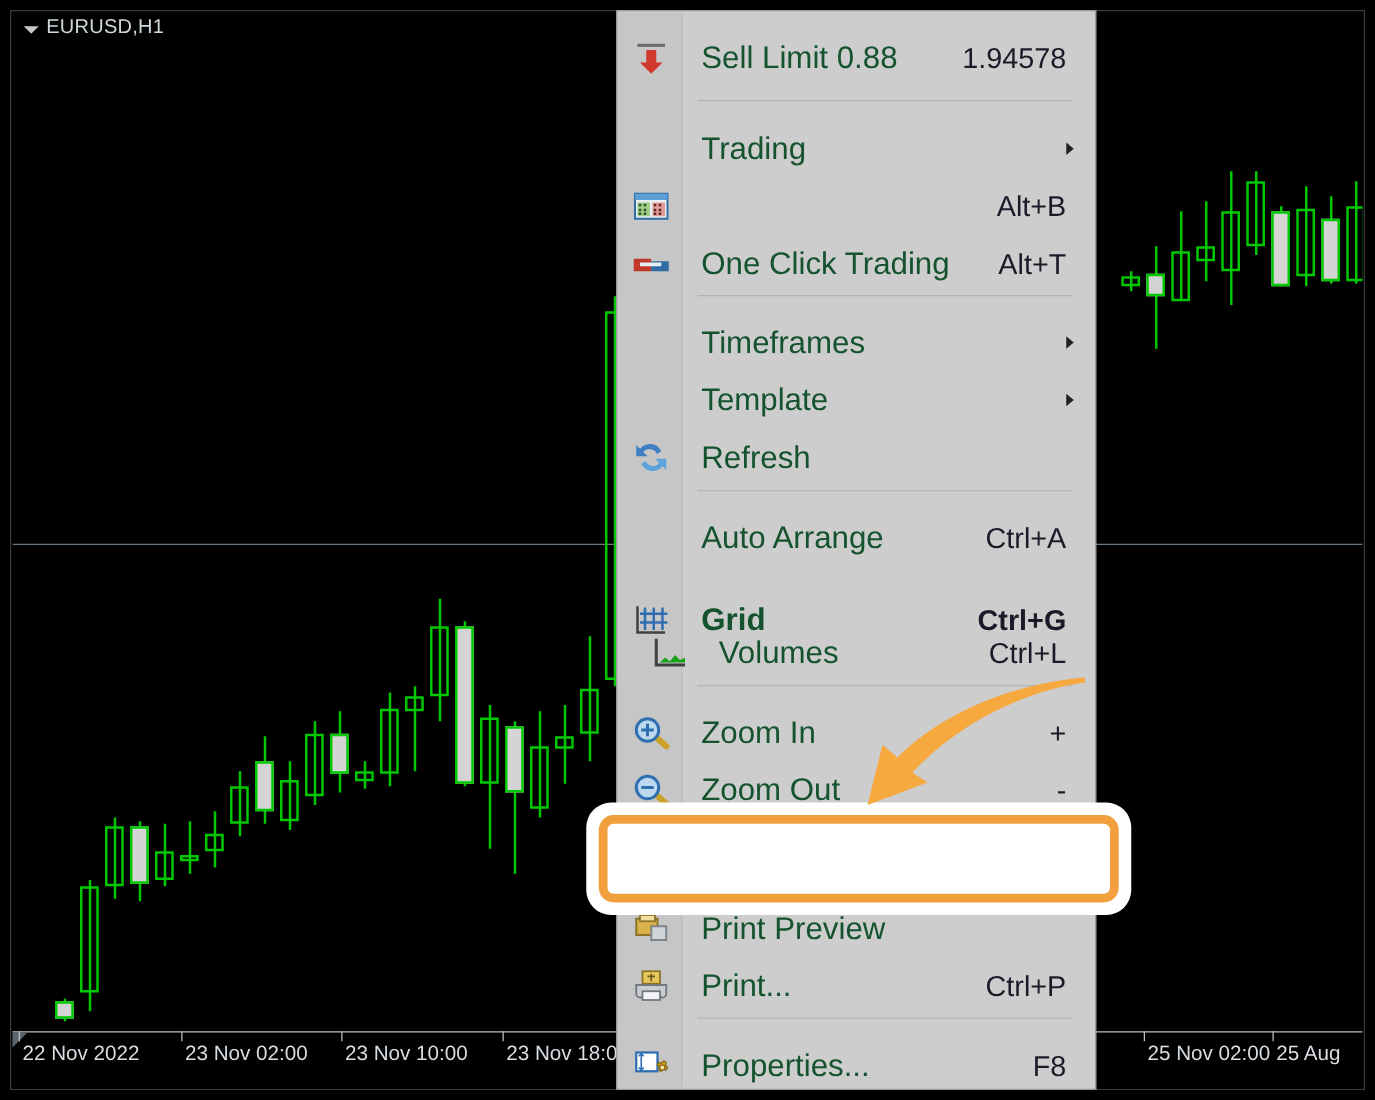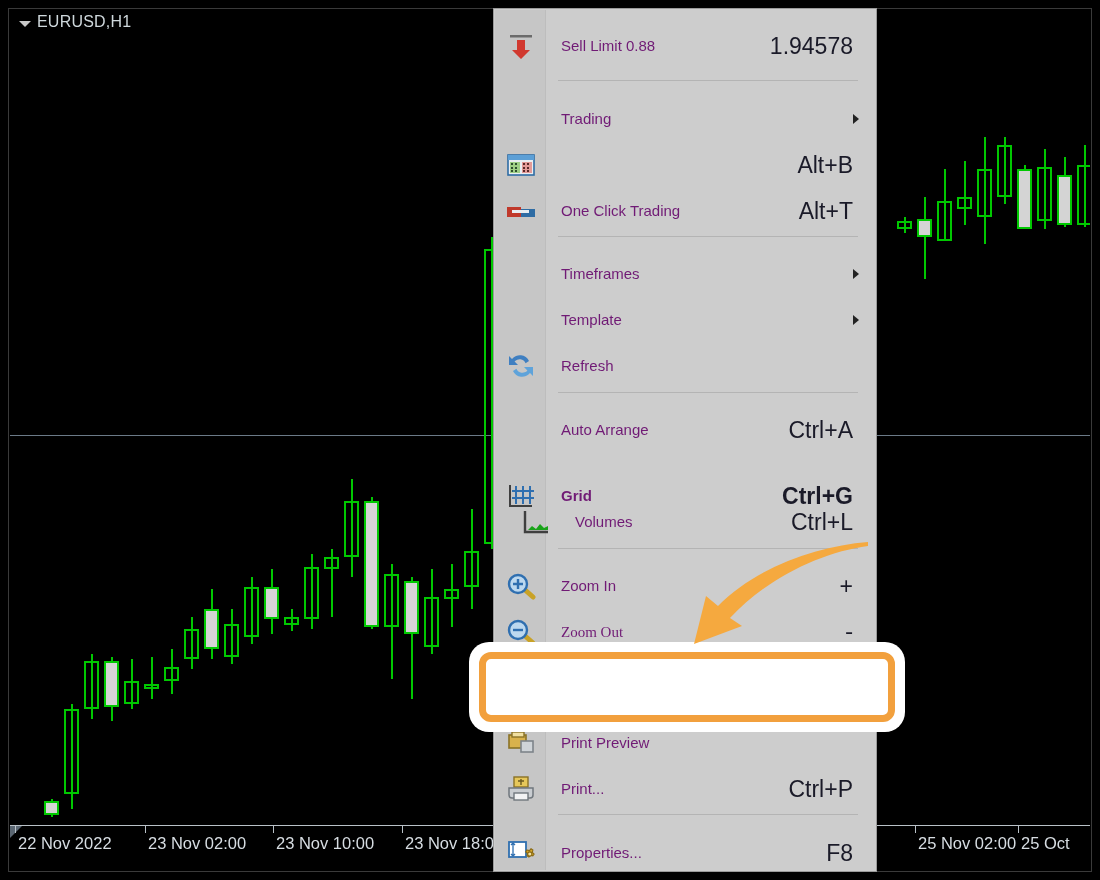--- a/index.html
+++ b/index.html
@@ -36,21 +36,21 @@
 
   
   .menu{
     position:absolute;left:493px;top:8px;width:384px;height:864px;
     background:#cdcdcd;border:1px solid #9a9a9a;box-sizing:border-box;
     color:#000;
   }
   .menu-gutter{position:absolute;left:1px;top:1px;width:50px;bottom:1px;background:#c6c6c6;border-right:1px solid #bdbdbd;}
   .mi{position:absolute;left:1px;right:1px;height:46px;}
   .mi .icon{position:absolute;left:8px;top:50%;margin-top:-14px;width:36px;height:28px;}
-  .mi .label{position:absolute;left:66px;top:50%;margin-top:-14px;height:28px;line-height:28px;font-size:15px;color:#701a75;white-space:nowrap;}
+  .mi .label{position:absolute;left:66px;top:50%;margin-top:-14px;height:28px;line-height:28px;font-size:25px;color:#14532d;white-space:nowrap;}
   .mi .accel{position:absolute;right:22px;top:50%;margin-top:-14px;height:28px;line-height:28px;font-size:23px;color:#1a1a28;white-space:nowrap;}
   .mi .sub-arrow{position:absolute;right:16px;top:50%;margin-top:-5px;width:0;height:0;border-top:5px solid transparent;border-bottom:5px solid transparent;border-left:6px solid #222;}
   .sep{position:absolute;left:64px;right:18px;height:1px;background:#b4b4b4;}
 
   
   .mi.selected{background:#ffffff;}
   .mi.selected .icon-cell{position:absolute;left:1px;top:0;width:50px;height:100%;background:#f2f2f2;}
   .mi.selected .selbar{position:absolute;left:54px;top:4px;width:2px;bottom:4px;background:#7d7d7d;}
   .mi.selected .selbar-r{position:absolute;right:8px;top:4px;width:2px;bottom:4px;background:#7d7d7d;}
 
@@ -222,21 +222,21 @@
           <div class="xlabel" style="left: 8px;">22 Nov 2022</div>
           <div class="tick" style="left: 135px;"></div>
           <div class="xlabel" style="left: 138px;">23 Nov 02:00</div>
           <div class="tick" style="left: 263px;"></div>
           <div class="xlabel" style="left: 266px;">23 Nov 10:00</div>
           <div class="tick" style="left: 392px;"></div>
           <div class="xlabel" style="left: 395px;">23 Nov 18:00</div>
           <div class="tick" style="left: 905px;"></div>
           <div class="xlabel" style="left: 908px;">25 Nov 02:00</div>
           <div class="tick" style="left: 1008px;"></div>
-          <div class="xlabel" style="left: 1011px;">25 Oct</div>
+          <div class="xlabel" style="left: 1011px;">25 Aug</div>
         </div>
     </div>
   </div>
 
   <div class="menu">
     <div class="menu-gutter"></div>
     <div id="menu-items">
         <div class="mi" style="top: 14px;">
           <div class="icon"><svg viewBox="0 0 36 28">
               <rect x="7" y="3" width="22" height="2.5" fill="#6b6b6b"></rect>
@@ -326,21 +326,21 @@
         </div>
         <div class="mi" style="top: 554px;">
           <div class="icon"><svg viewBox="0 0 36 28">
               <path d="M21 17 l9 8" stroke="#c9a227" stroke-width="5" stroke-linecap="round"></path>
               <circle cx="15" cy="12" r="9" fill="#bcd8ef" stroke="#2f6fb0" stroke-width="2.4"></circle>
               <path d="M15 7 v10 M10 12 h10" stroke="#2f6fb0" stroke-width="2.4"></path>
             </svg></div>
           <div class="label">Zoom In</div>
           <div class="accel">+</div>
         </div>
-        <div class="mi" style="top: 600px; font-family: Liberation Serif, serif;">
+        <div class="mi" style="top: 600px;">
           <div class="icon"><svg viewBox="0 0 36 28">
               <path d="M21 17 l9 8" stroke="#c9a227" stroke-width="5" stroke-linecap="round"></path>
               <circle cx="15" cy="12" r="9" fill="#bcd8ef" stroke="#2f6fb0" stroke-width="2.4"></circle>
               <path d="M10 12 h10" stroke="#2f6fb0" stroke-width="2.4"></path>
             </svg></div>
           <div class="label">Zoom Out</div>
           <div class="accel">-</div>
         </div>
         <div class="mi selected" style="top: 664px;">
           <div class="icon-cell"></div>

